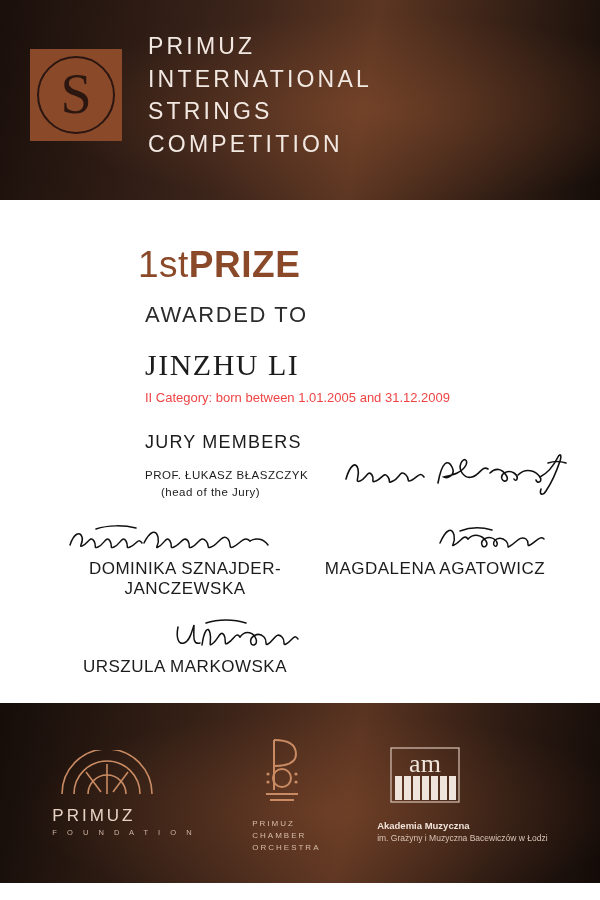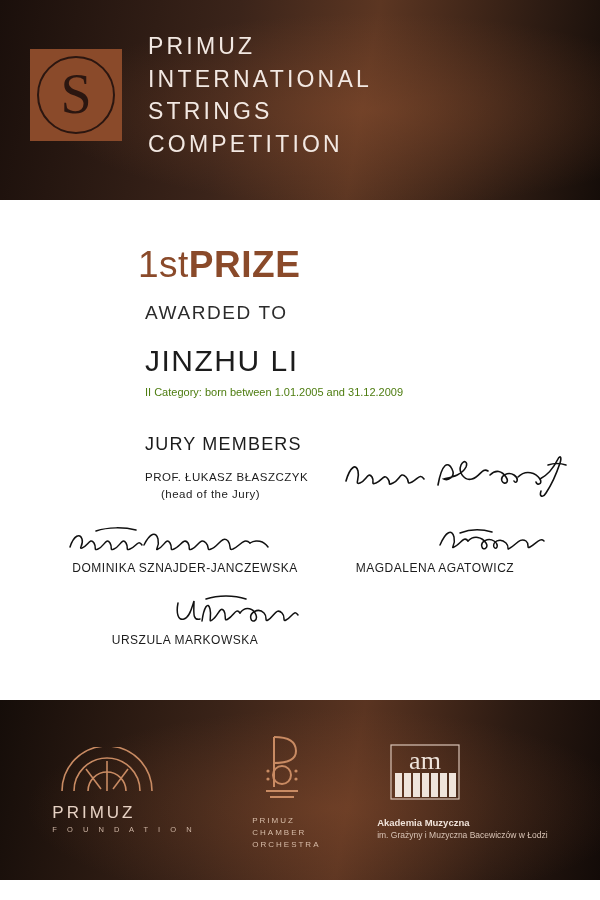--- a/index.html
+++ b/index.html
@@ -92,42 +92,43 @@
     position: relative;
   }
   .prize {
     font-size: 37px;
     color: #8a4a2a;
     letter-spacing: 0.5px;
     margin: 0 0 16px 78px;
   }
   .prize .bold { font-weight: bold; }
   .awarded {
-    font-size: 19px;
+    font-size: 22px;
     color: #2b2b2b;
     letter-spacing: 1.6px;
     margin: 0 0 20px 85px;
   }
   .winner {
     font-size: 30px;
     color: #1c1c1c;
     letter-spacing: 1.5px;
     margin: 0 0 8px 85px;
     font-weight: 400;
+    font-family: Liberation Serif, serif;
   }
   .instrument {
     font-size: 12.5px;
     color: #2b2b2b;
     letter-spacing: 0.9px;
     margin: 0 0 4px 85px;
   }
   .category {
-    font-size: 11px;
-    color: #4d7c0f;
-    margin: 0 0 36px 85px;
+    font-size: 13px;
+    color: #ef4444;
+    margin: 0 0 27px 85px;
   }
   .jury-heading {
     font-size: 18px;
     color: #1c1c1c;
     letter-spacing: 1.2px;
     margin: 0 0 14px 85px;
   }
 
   .jury-head-row {
     position: relative;
@@ -164,21 +165,21 @@
   .jury-cell {
     width: 250px;
     text-align: center;
     position: relative;
   }
   .jury-cell .sig {
     height: 38px;
     display: block;
   }
   .jury-cell .name {
-    font-size: 12px;
+    font-size: 17px;
     color: #1c1c1c;
     letter-spacing: 0.5px;
     margin-top: 2px;
   }
 
   
   .footer {
     flex: 0 0 180px;
     height: 180px;
     background: linear-gradient(100deg, #150d09 0%, #3a2318 35%, #5a3421 58%, #2b1a12 82%, #130b08 100%);

